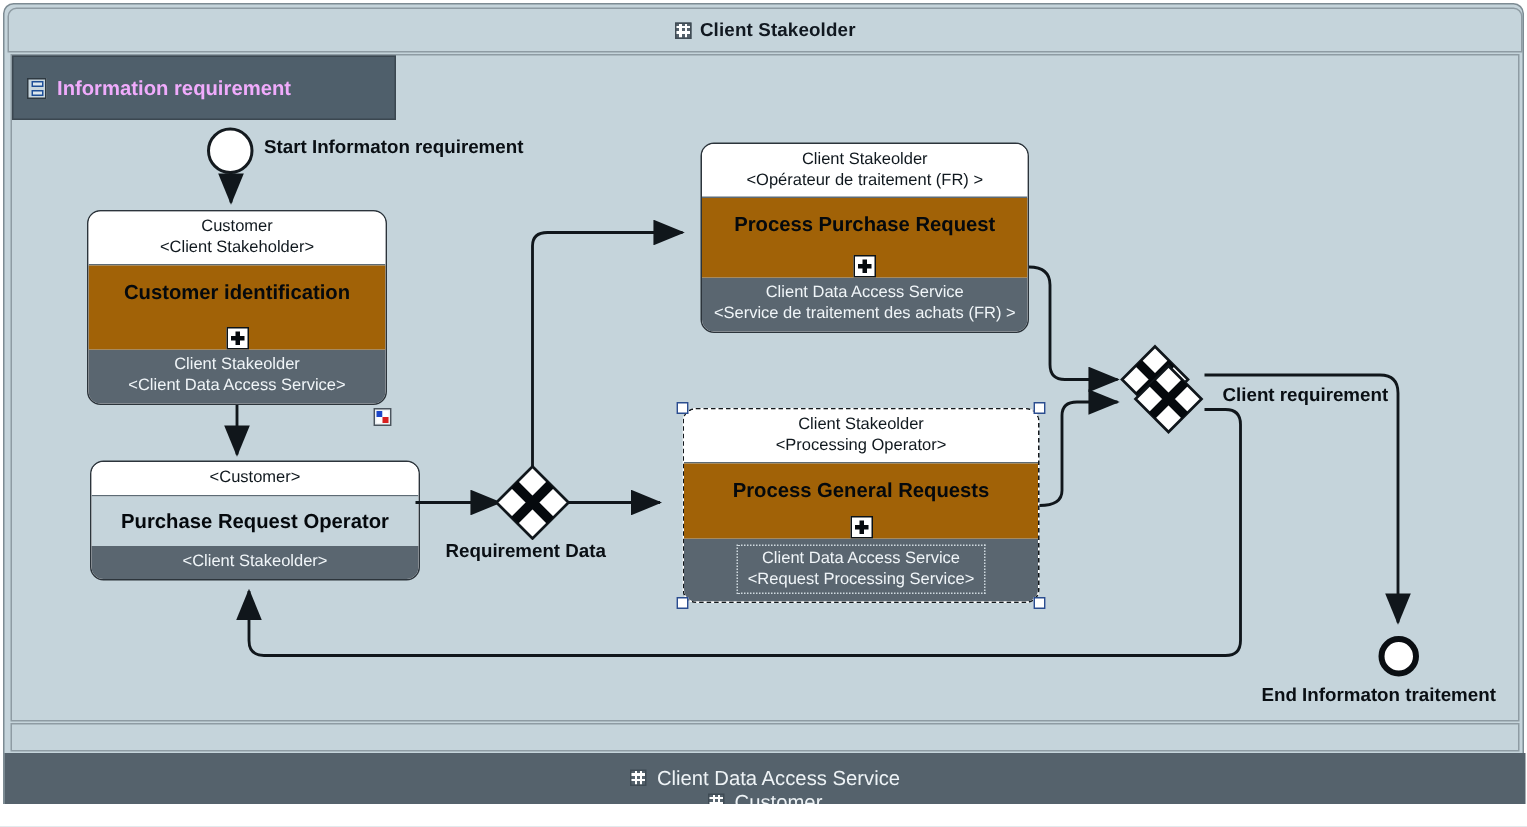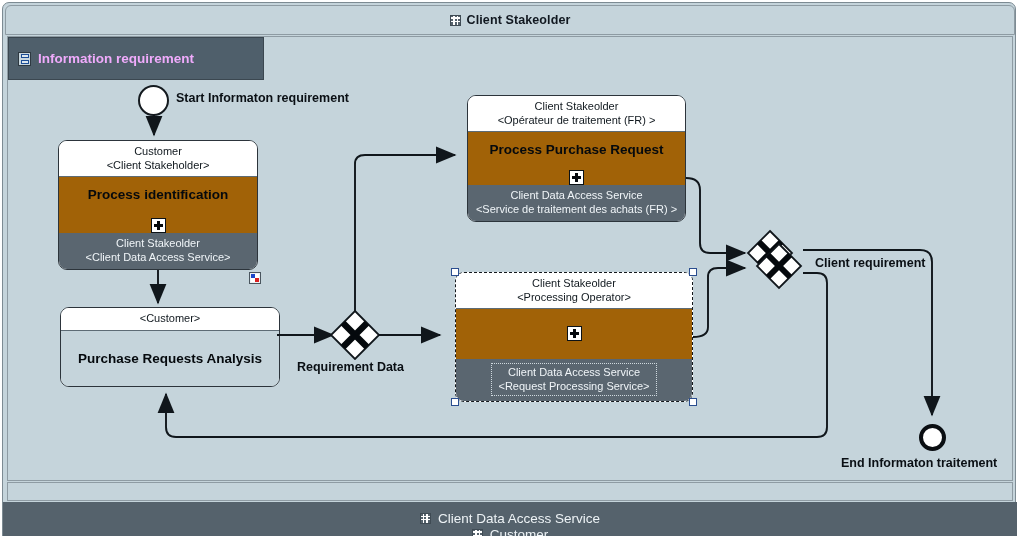--- a/index.html
+++ b/index.html
@@ -374,56 +374,58 @@
     </g>
   </svg>
 
   <div class="event start" style="left:138px; top:85px; width:31px; height:31px;"></div>
   <div class="event-label" style="left:176px; top:91px;">Start Informaton requirement</div>
 
   <div class="task" style="left:58px; top:140px; width:200px; height:130px;">
     <div class="task-head">Customer
 &lt;Client Stakeholder&gt;</div>
     <div class="task-body">
-      <div class="task-name">Process identification</div>
+      <div class="task-name">Customer identification</div>
       <div class="marker-plus"></div>
     </div>
     <div class="task-foot">Client Stakeolder
 &lt;Client Data Access Service&gt;</div>
   </div>
 
   <div class="mini-marker" style="left:249px; top:272px;">
     <i class="b"></i>
     <i class="w"></i>
     <i class="w2"></i>
     <i class="r"></i>
   </div>
 
   <div class="task shaded" style="left:60px; top:307px; width:220px; height:80px;">
     <div class="task-head">&lt;Customer&gt;</div>
     <div class="task-body" style="padding-top:0;">
-      <div class="task-name">Purchase Requests Analysis</div>
-    </div>
+      <div class="task-name">Purchase Request Operator</div>
+    </div>
+    <div class="task-foot">&lt;Client Stakeolder&gt;</div>
   </div>
 
   <div class="task" style="left:467px; top:95px; width:219px; height:127px;">
     <div class="task-head">Client Stakeolder
 &lt;Opérateur de traitement (FR) &gt;</div>
     <div class="task-body">
       <div class="task-name">Process Purchase Request</div>
       <div class="marker-plus"></div>
     </div>
     <div class="task-foot">Client Data Access Service
 &lt;Service de traitement des achats (FR) &gt;</div>
   </div>
 
   <div class="task selected" style="left:455px; top:272px; width:238px; height:130px;">
     <div class="task-head">Client Stakeolder
 &lt;Processing Operator&gt;</div>
     <div class="task-body">
+      <div class="task-name">Process General Requests</div>
       <div class="marker-plus"></div>
     </div>
     <div class="task-foot" style="white-space:normal;">
       <span class="foot-sel-outline">
         <span>Client Data Access Service</span><br>
         <span>&lt;Request Processing Service&gt;</span>
       </span>
     </div>
   </div>
   <div class="sel-handle" style="left:451px; top:268px;"></div>

